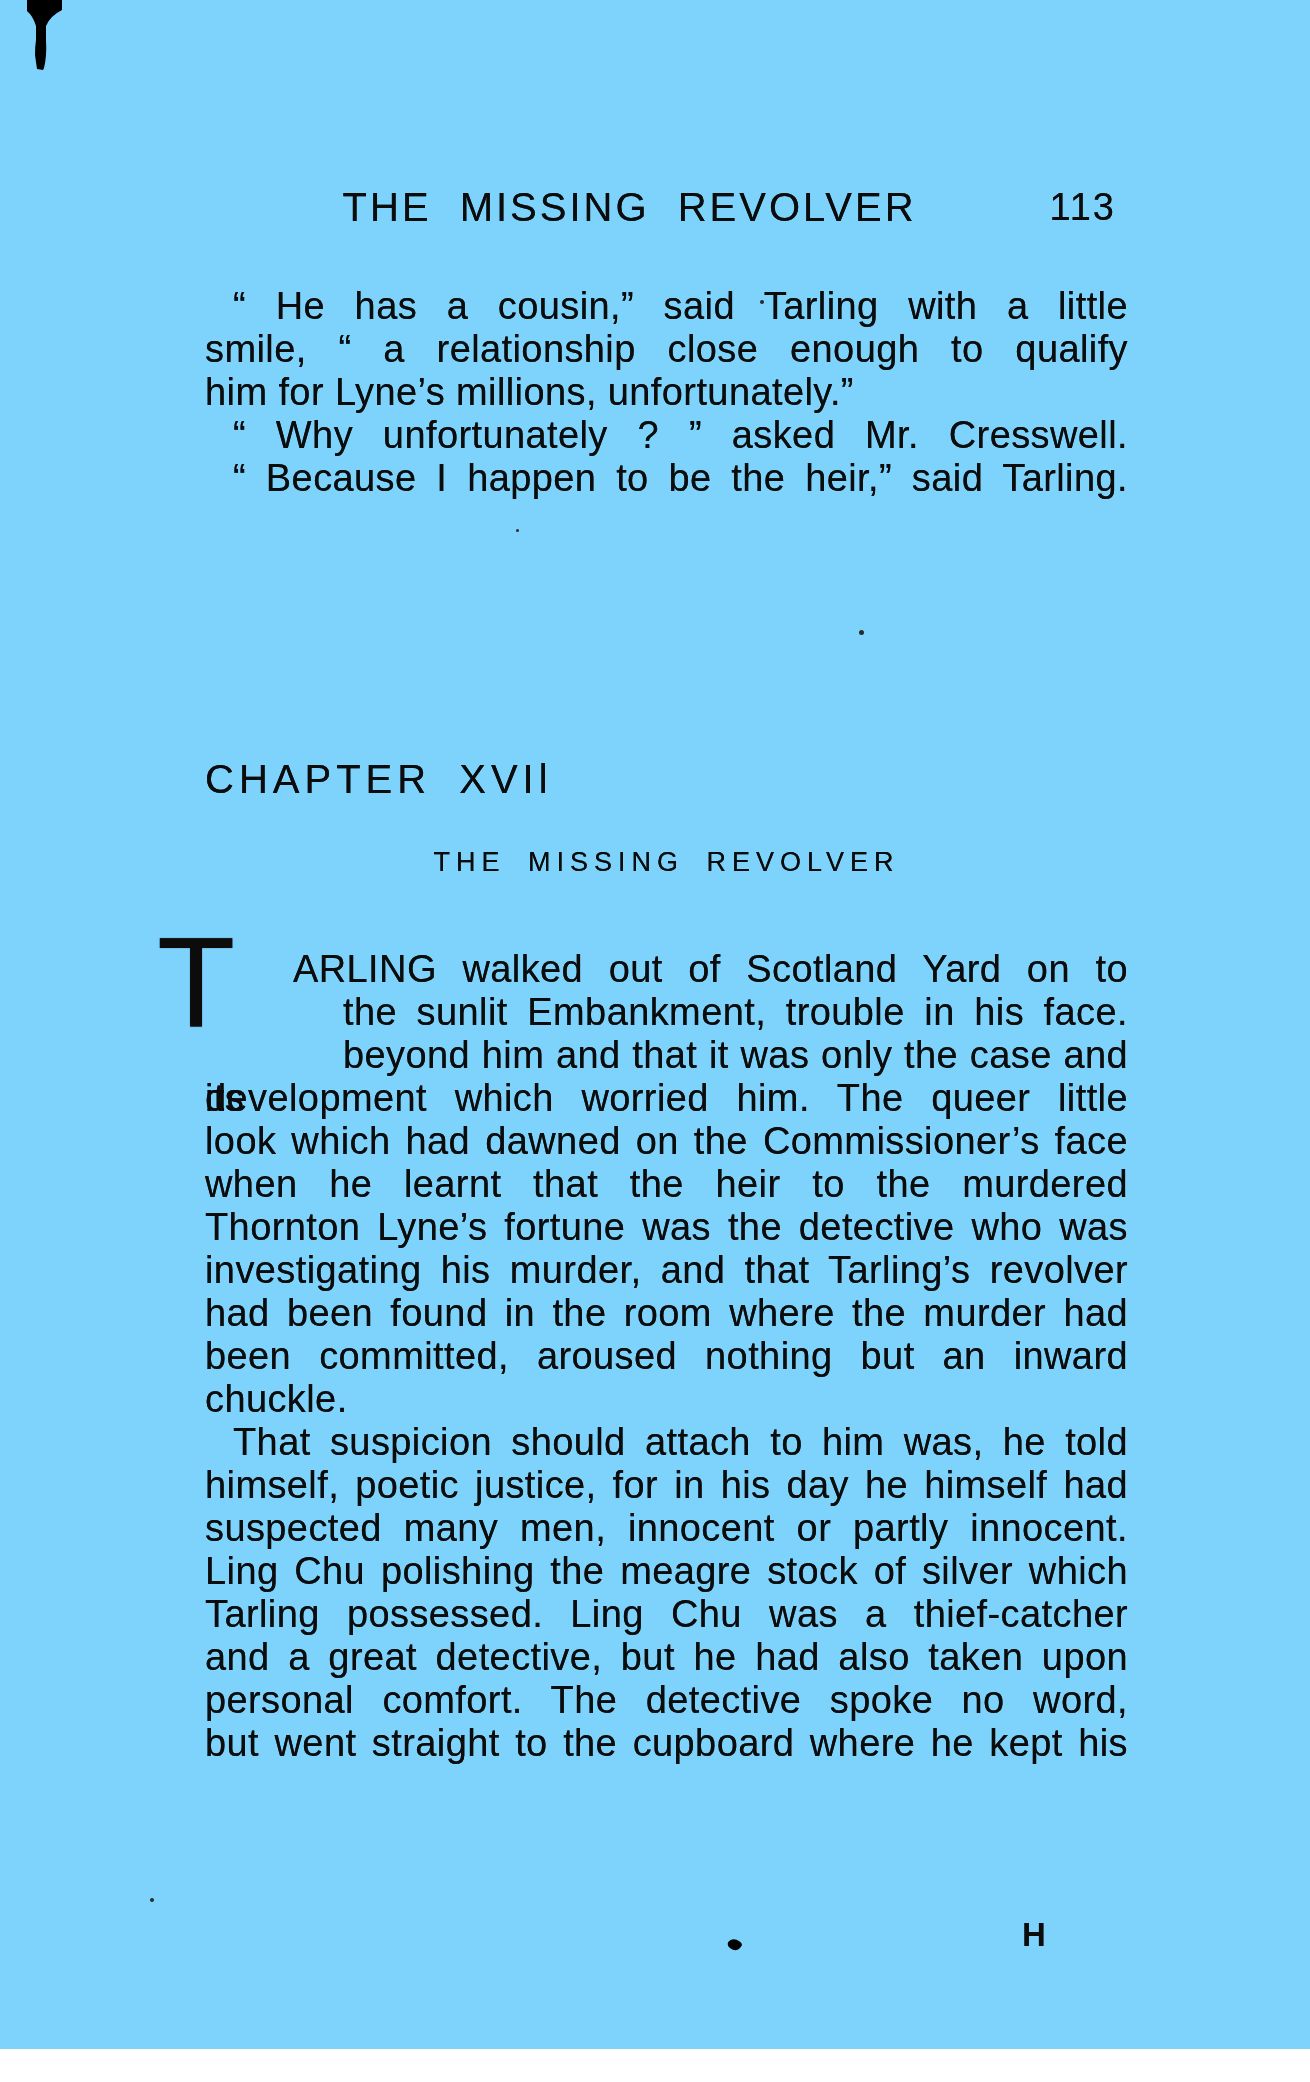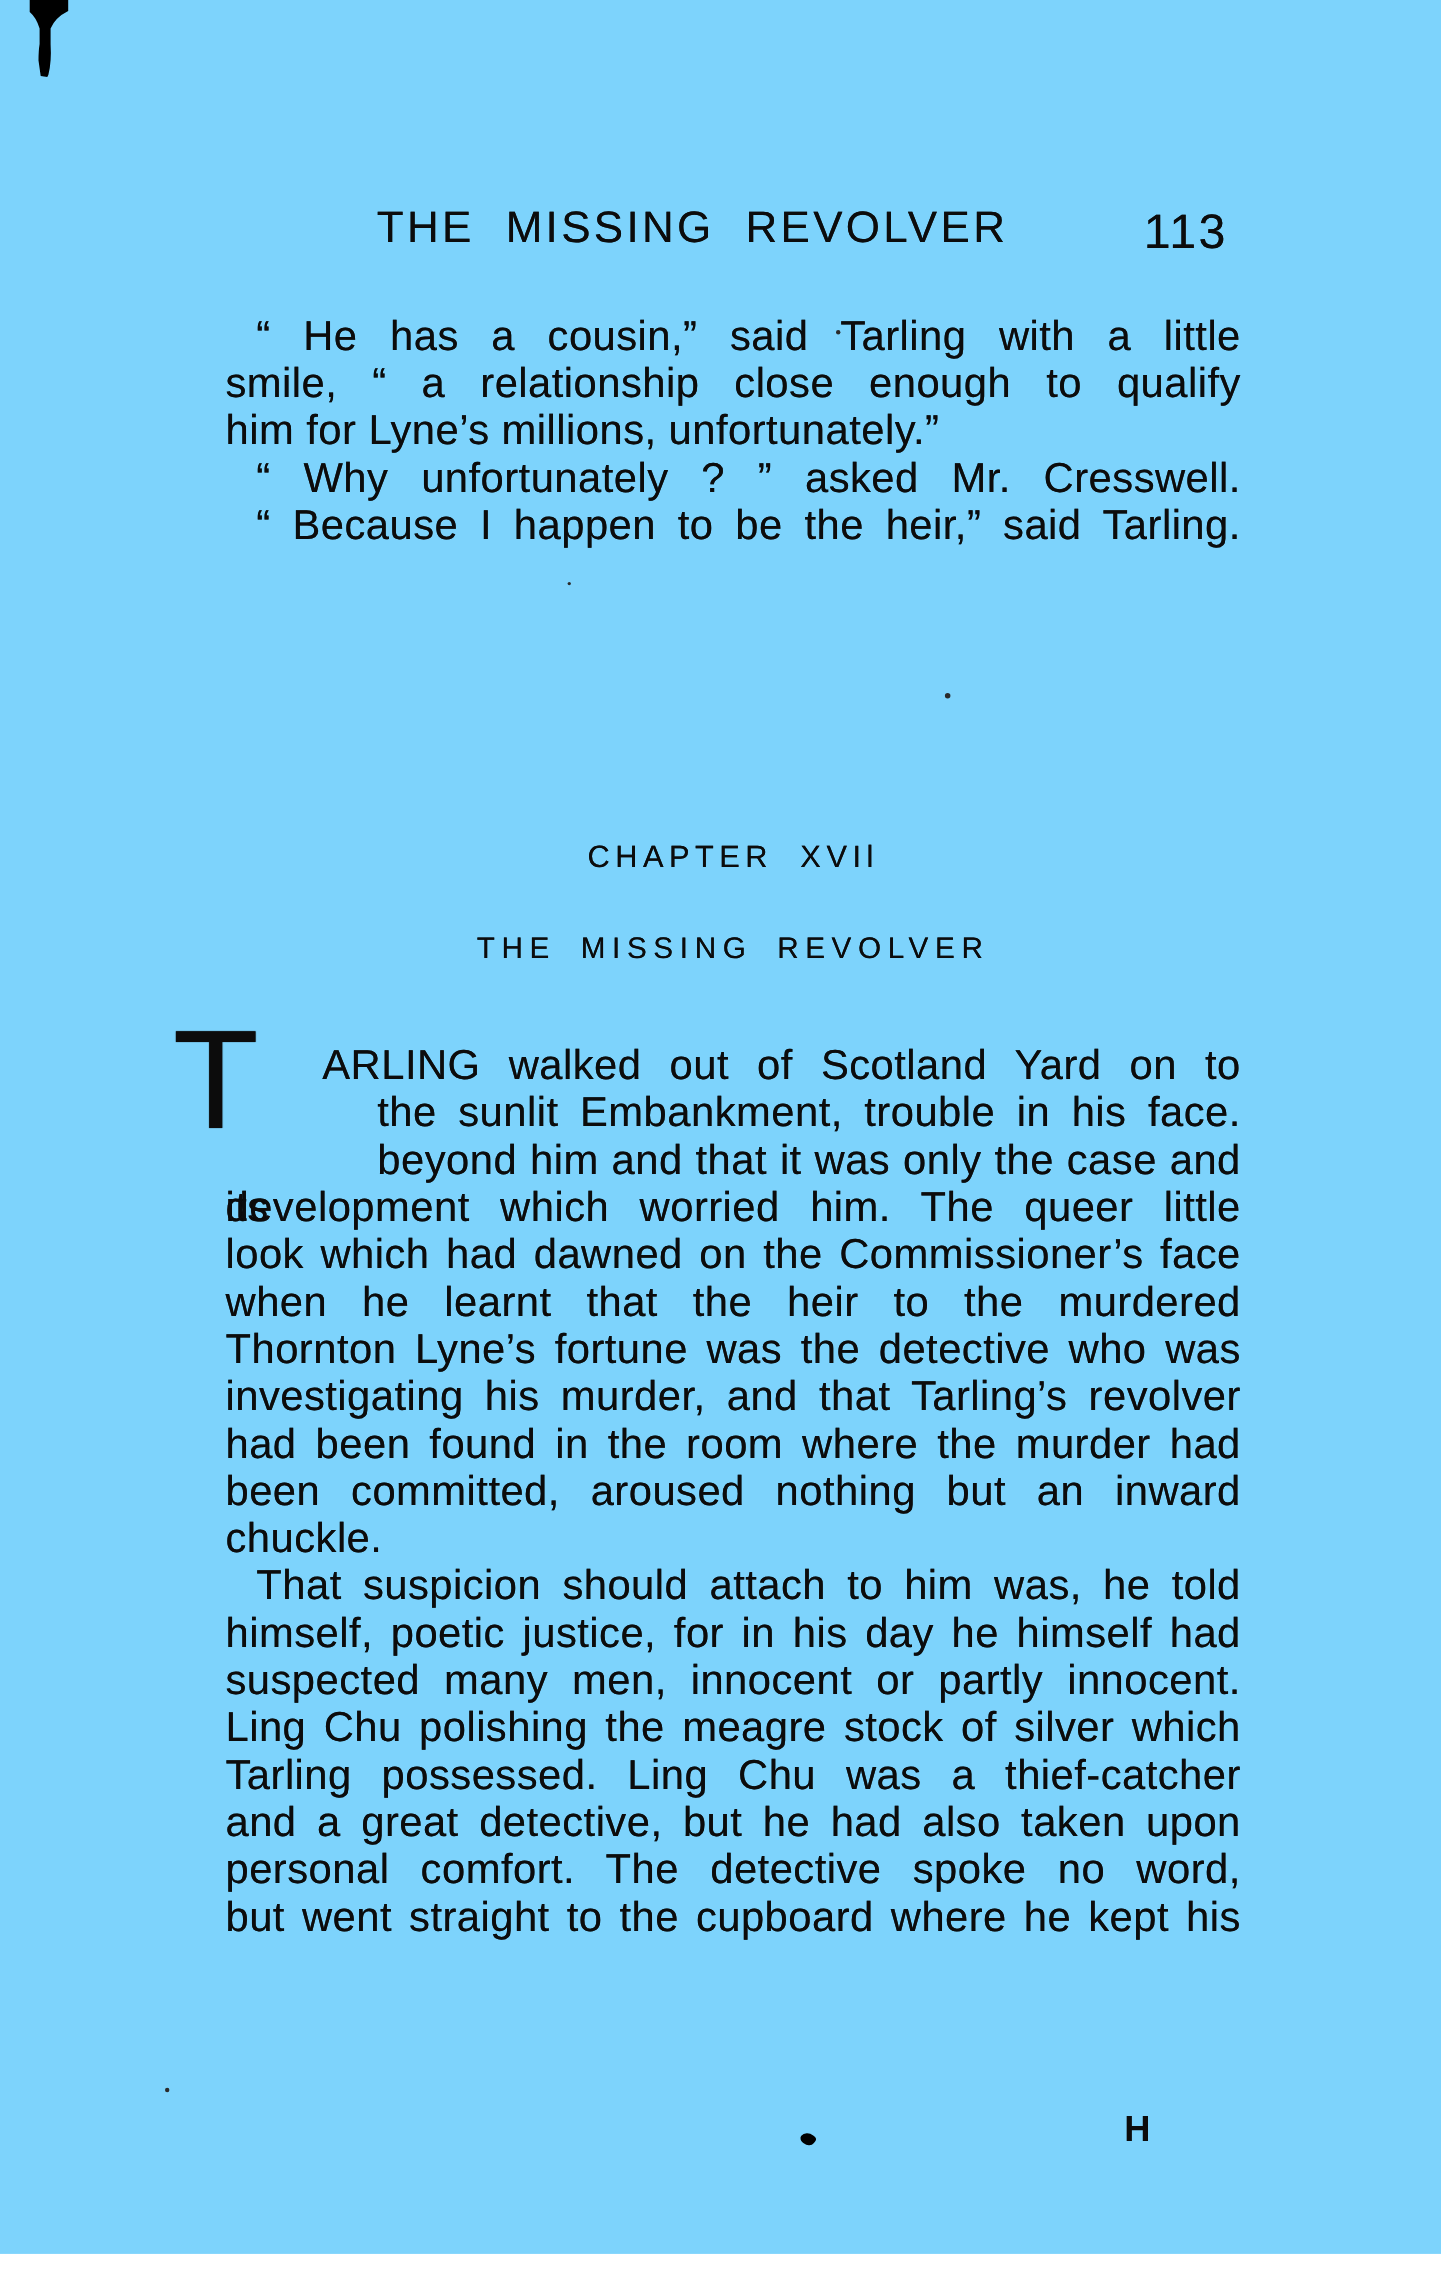--- a/index.html
+++ b/index.html
@@ -14,36 +14,36 @@
   .col{position:absolute;left:205px;width:923px;}
 
   
   .header{top:185px;height:45px;font-size:40px;}
   .header-title{
     position:absolute;left:46%;transform:translateX(-50%);
     letter-spacing:3px;word-spacing:14px;white-space:nowrap;
     text-shadow:0 0 .5px rgba(0,0,0,.8);
   }
   .page-num{
-    position:absolute;right:12px;top:1px;font-size:44px;letter-spacing:2px;
+    position:absolute;right:12px;top:1px;font-size:38px;letter-spacing:2px;
     text-shadow:0 0 .5px rgba(0,0,0,.8);
   }
 
   
   .textblock{font-size:38px;line-height:43px;}
   .intro{top:285px;}
   .bodytext{top:948px;}
   .line{height:43px;letter-spacing:.4px;text-shadow:0 0 .5px rgba(0,0,0,.75);}
   .just{text-align:justify;text-align-last:justify;}
   .ind{text-indent:28px;}
   .dc-first{text-indent:-50px;}
 
   
   .chap{
-    top:756px;text-align:center;font-size:28px;line-height:46px;
+    top:756px;font-size:40px;line-height:46px;
     letter-spacing:5px;word-spacing:12px;
     text-shadow:0 0 .6px rgba(0,0,0,.85);
   }
   .subt{
     top:846px;text-align:center;font-size:27px;line-height:32px;
     letter-spacing:6px;word-spacing:9px;
     text-shadow:0 0 .6px rgba(0,0,0,.85);
   }
 
   

